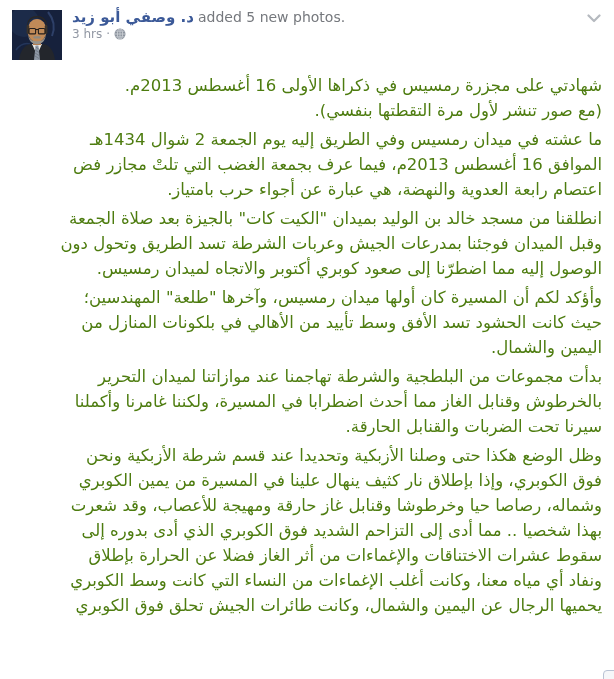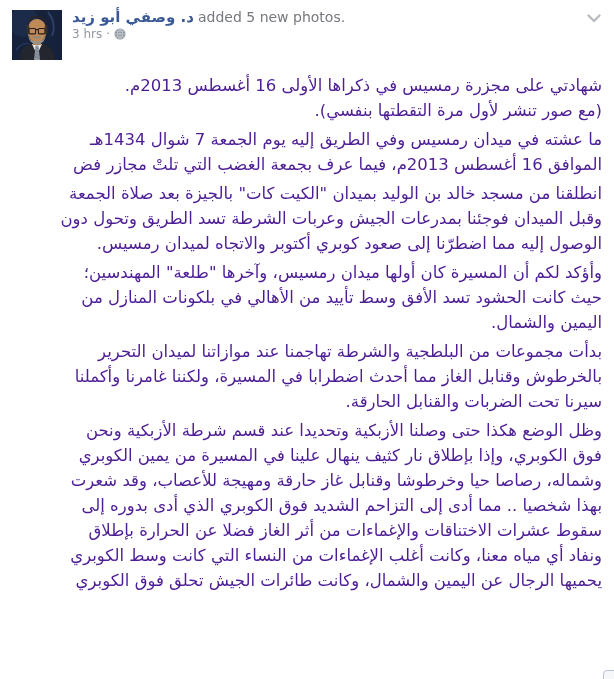--- a/index.html
+++ b/index.html
@@ -14,21 +14,21 @@
   .author{color:#3b5998;font-weight:bold;font-size:15px;text-decoration:none;cursor:pointer;}
   .action{margin-left:4px;}
   .meta{font-size:12px;color:#9197a3;display:flex;align-items:center;}
   .meta a{color:#9197a3;text-decoration:none;cursor:pointer;}
   .meta .dot{margin:0 4px;}
   .meta .globe{display:inline-block;width:12px;height:12px;}
   .menu-btn{position:absolute;top:11px;right:11px;width:18px;height:14px;cursor:pointer;display:flex;align-items:center;justify-content:center;}
 
   
   .post-body{position:absolute;top:70px;left:0;right:0;bottom:0;padding:3px 12px 8px 12px;
-             direction:rtl;text-align:right;color:#4c1d95;font-size:16.5px;overflow:hidden;}
+             direction:rtl;text-align:right;color:#4d7c0f;font-size:16.5px;overflow:hidden;}
   .para{margin:0 0 4px 0;}
   .line{white-space:nowrap;overflow:hidden;line-height:25px;height:25px;}
 
   
   .fragment{position:absolute;left:603px;top:670px;width:26px;height:22px;
             background:#f6f7f9;border:1px solid #b9c3d4;border-radius:4px;}
 </style>
 </head>
 <body>
 
@@ -85,22 +85,23 @@
       </svg>
     </span>
   </div>
 
   <div class="post-body">
     <div class="para">
       <div class="line">شهادتي على مجزرة رمسيس في ذكراها الأولى 16 أغسطس 2013م.</div>
       <div class="line">(مع صور تنشر لأول مرة التقطتها بنفسي).</div>
     </div>
     <div class="para">
-      <div class="line">ما عشته في ميدان رمسيس وفي الطريق إليه يوم الجمعة 7 شوال 1434هـ</div>
+      <div class="line">ما عشته في ميدان رمسيس وفي الطريق إليه يوم الجمعة 2 شوال 1434هـ</div>
       <div class="line">الموافق 16 أغسطس 2013م، فيما عرف بجمعة الغضب التي تلتْ مجازر فض</div>
+      <div class="line">اعتصام رابعة العدوية والنهضة، هي عبارة عن أجواء حرب بامتياز.</div>
     </div>
     <div class="para">
       <div class="line">انطلقنا من مسجد خالد بن الوليد بميدان "الكيت كات" بالجيزة بعد صلاة الجمعة</div>
       <div class="line">وقبل الميدان فوجئنا بمدرعات الجيش وعربات الشرطة تسد الطريق وتحول دون</div>
       <div class="line">الوصول إليه مما اضطرّنا إلى صعود كوبري أكتوبر والاتجاه لميدان رمسيس.</div>
     </div>
     <div class="para">
       <div class="line">وأؤكد لكم أن المسيرة كان أولها ميدان رمسيس، وآخرها "طلعة" المهندسين؛</div>
       <div class="line">حيث كانت الحشود تسد الأفق وسط تأييد من الأهالي في بلكونات المنازل من</div>
       <div class="line">اليمين والشمال.</div>

